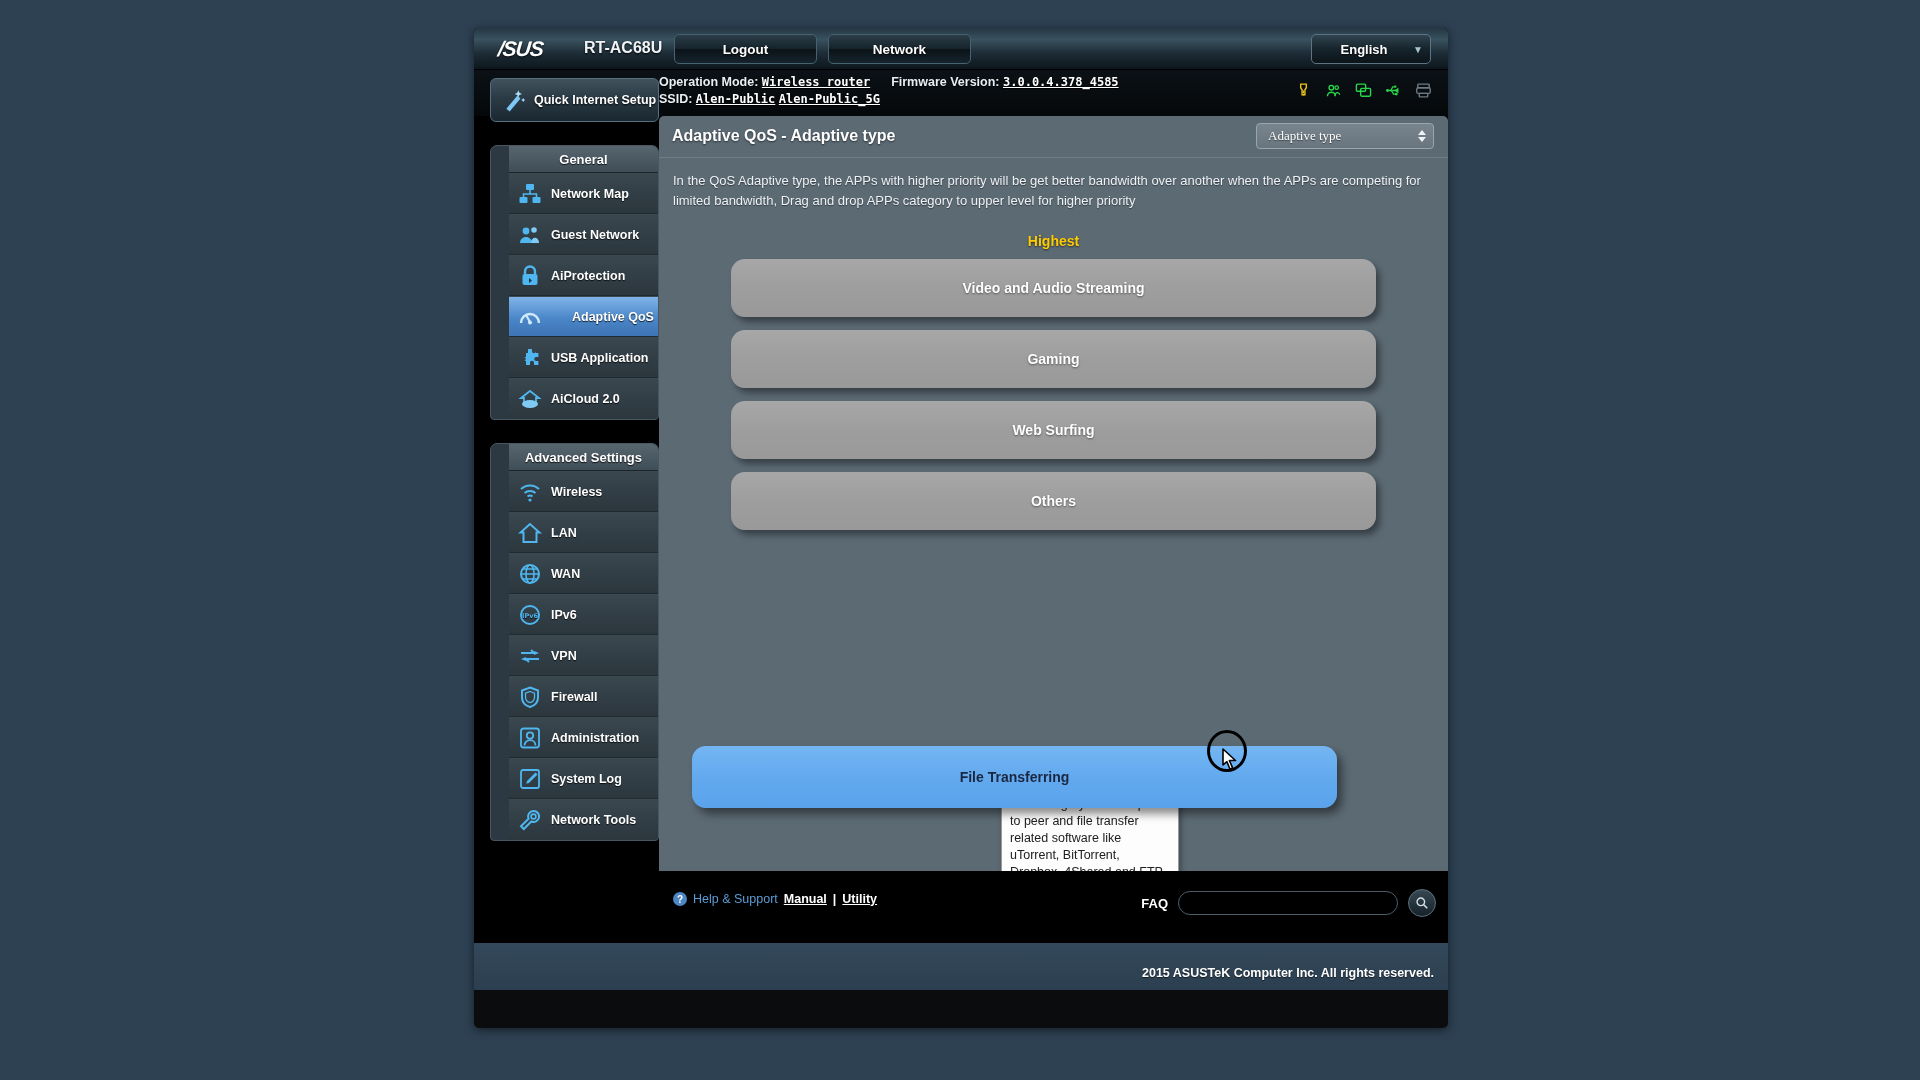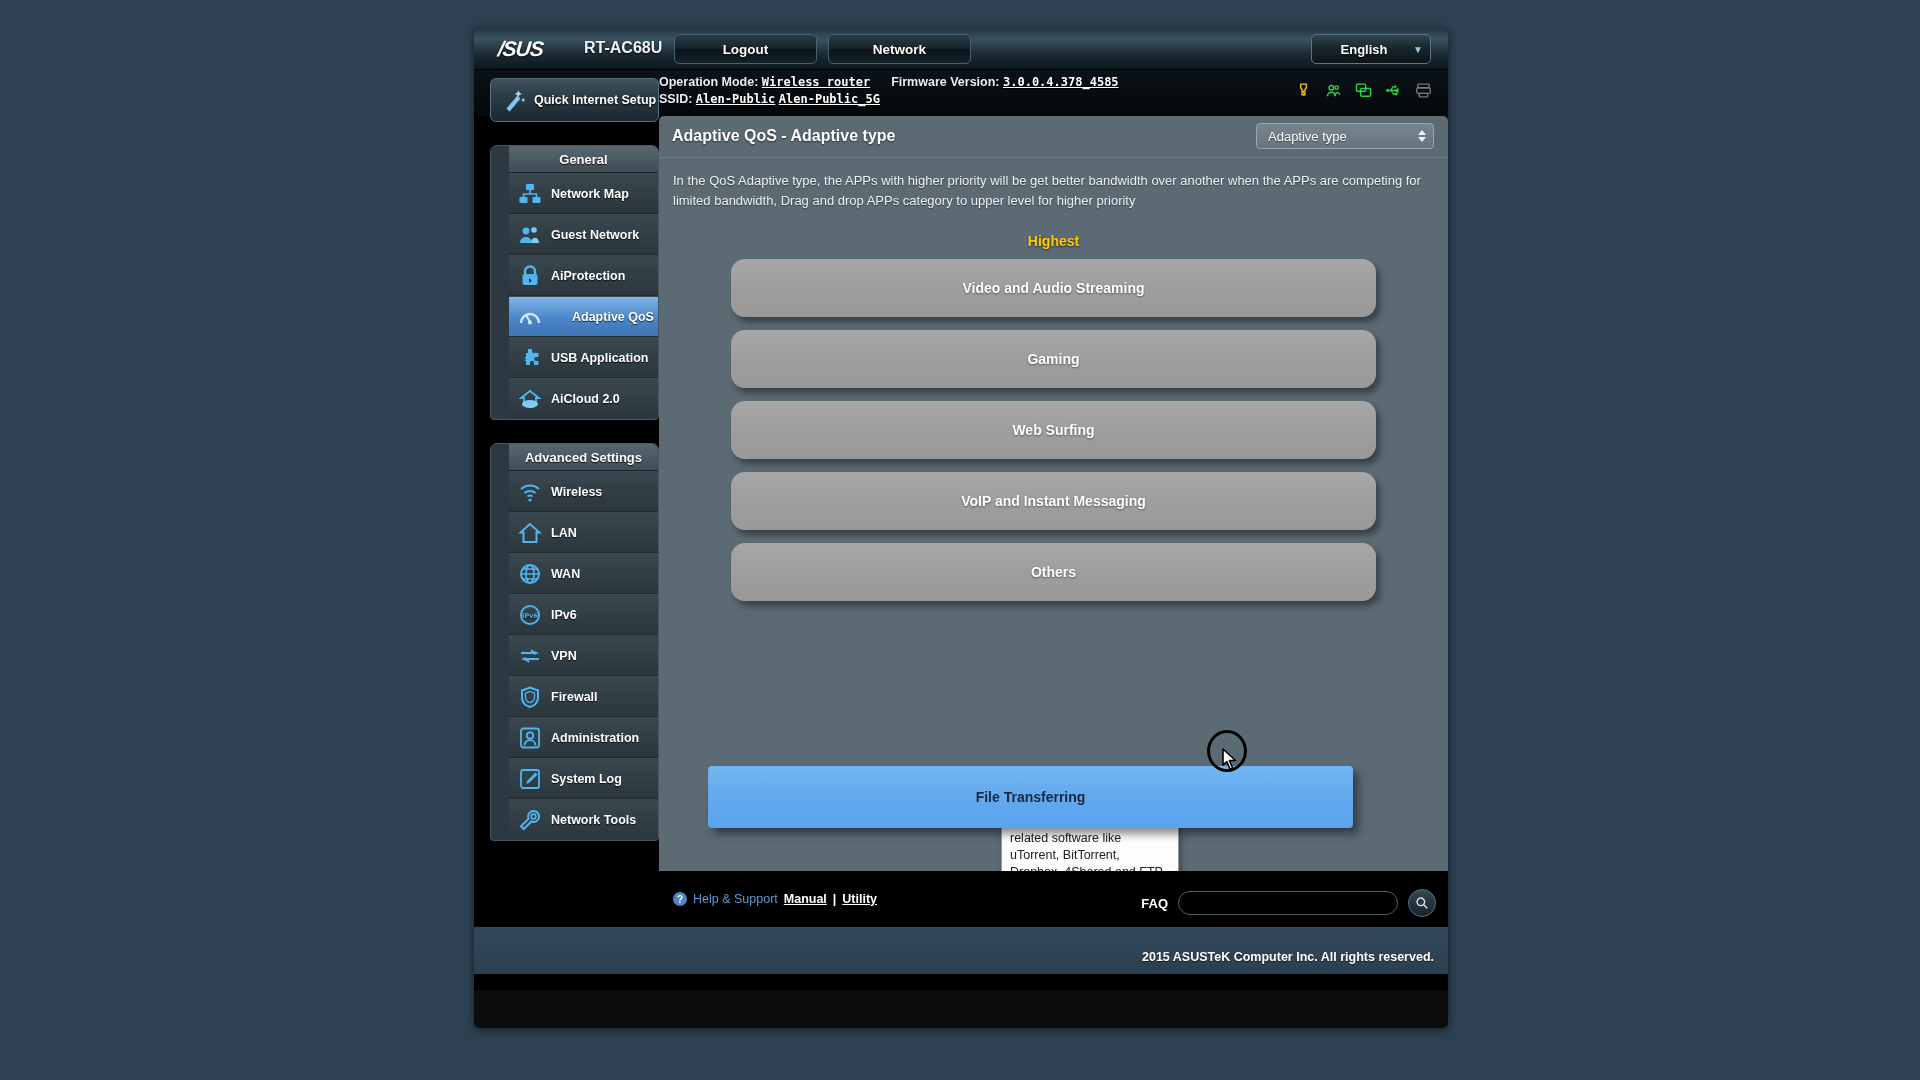--- a/index.html
+++ b/index.html
@@ -207,21 +207,21 @@
     width: 178px; height: 26px;
     background: linear-gradient(to bottom, #79858e 0%, #68757e 100%);
     border: 1px solid #9aa5ad;
     border-radius: 4px;
     display: flex; align-items: center;
     cursor: pointer;
   }
   .typesel .t {
     flex: 1; padding-left: 11px;
     color: #ffffff; font-size: 13px;
-    font-family: Liberation Sans, sans-serif;
+    font-family: Liberation Serif, serif;
     text-shadow: 0 1px 1px rgba(0,0,0,.5);
   }
   .typesel .arrows {
     width: 22px; display: flex; flex-direction: column;
     align-items: center; justify-content: center; gap: 2px;
   }
   .typesel .arrows i {
     width: 0; height: 0; border-left: 4px solid transparent;
     border-right: 4px solid transparent; display: block;
   }
@@ -248,29 +248,28 @@
     background: linear-gradient(to bottom, #a7a7a7 0%, #9e9e9e 48%, #999999 100%);
     border-radius: 14px;
     display: flex; align-items: center; justify-content: center;
     color: #ffffff; font-size: 14px; font-weight: 700;
     text-shadow: 0 1px 2px rgba(0,0,0,.45);
     box-shadow: 4px 5px 6px rgba(0,0,0,.40);
     cursor: move;
   }
   .cat.dragging {
     position: absolute;
-    left: 49px; top: 487px;
+    left: 33px; top: 487px;
     width: 645px; height: 62px;
     background: linear-gradient(to bottom, #74b6f2 0%, #62a9ee 50%, #5aa3ec 100%);
     color: #1b2740;
     text-shadow: none;
-    border-radius: 4px;
+    border-radius: 14px;
     box-shadow: 5px 6px 8px rgba(0,0,0,.45);
     z-index: 20;
-    margin-top: 20px;
   }
 
   
   .tooltip {
     position: absolute;
     left: 342px; top: 530px;
     width: 178px;
     background: #fdfdfd;
     border: 1px solid #9a9a9a;
     color: #202020;
@@ -341,21 +340,21 @@
     cursor: pointer;
   }
 
   .copyright {
     position: absolute; right: 0; bottom: 10px;
     width: 100%; text-align: right; padding-right: 14px;
     color: #ffffff; font-size: 12.5px; font-weight: 700;
     text-shadow: 0 1px 1px rgba(0,0,0,.6);
   }
   .botstrip {
-    position: absolute; left: 0; bottom: 16px;
+    position: absolute; left: 0; bottom: 0;
     width: 100%; height: 47px;
     background: linear-gradient(to bottom, #33485a 0%, #2b3f50 100%);
     margin-top: 45px;
   }
 </style>
 </head>
 <body>
 
 <div class="stage">
   <div class="router">
@@ -584,21 +583,20 @@
         </div>
 
         <div class="desc">In the QoS Adaptive type, the APPs with higher priority will be get better bandwidth over another when the APPs are competing for limited bandwidth, Drag and drop APPs category to upper level for higher priority</div>
 
         <div class="highest">Highest</div>
 
         <div class="cats">
           <div class="cat">Video and Audio Streaming</div>
           <div class="cat">Gaming</div>
           <div class="cat">Web Surfing</div>
-          <div class="cat">VoIP and Instant Messaging</div>
           <div class="cat">Others</div>
 
           <div class="tooltip">This category includes peer to peer and file transfer related software like uTorrent, BitTorrent, Dropbox, 4Shared and FTP applications,etc. It is recommended to leave file transfer category at a lower priority.</div>
 
           <div class="cat dragging">File Transferring</div>
 
           <div class="cursor-ring"></div>
           <svg class="cursor-arrow" width="18" height="24" viewBox="0 0 18 24">
             <path d="M2 1l12.5 11.5H8.4l3.3 7.6-2.6 1.2-3.2-7.6L2 17z" fill="#ffffff" stroke="#000000" stroke-width="1.6" stroke-linejoin="round"></path>
           </svg>

